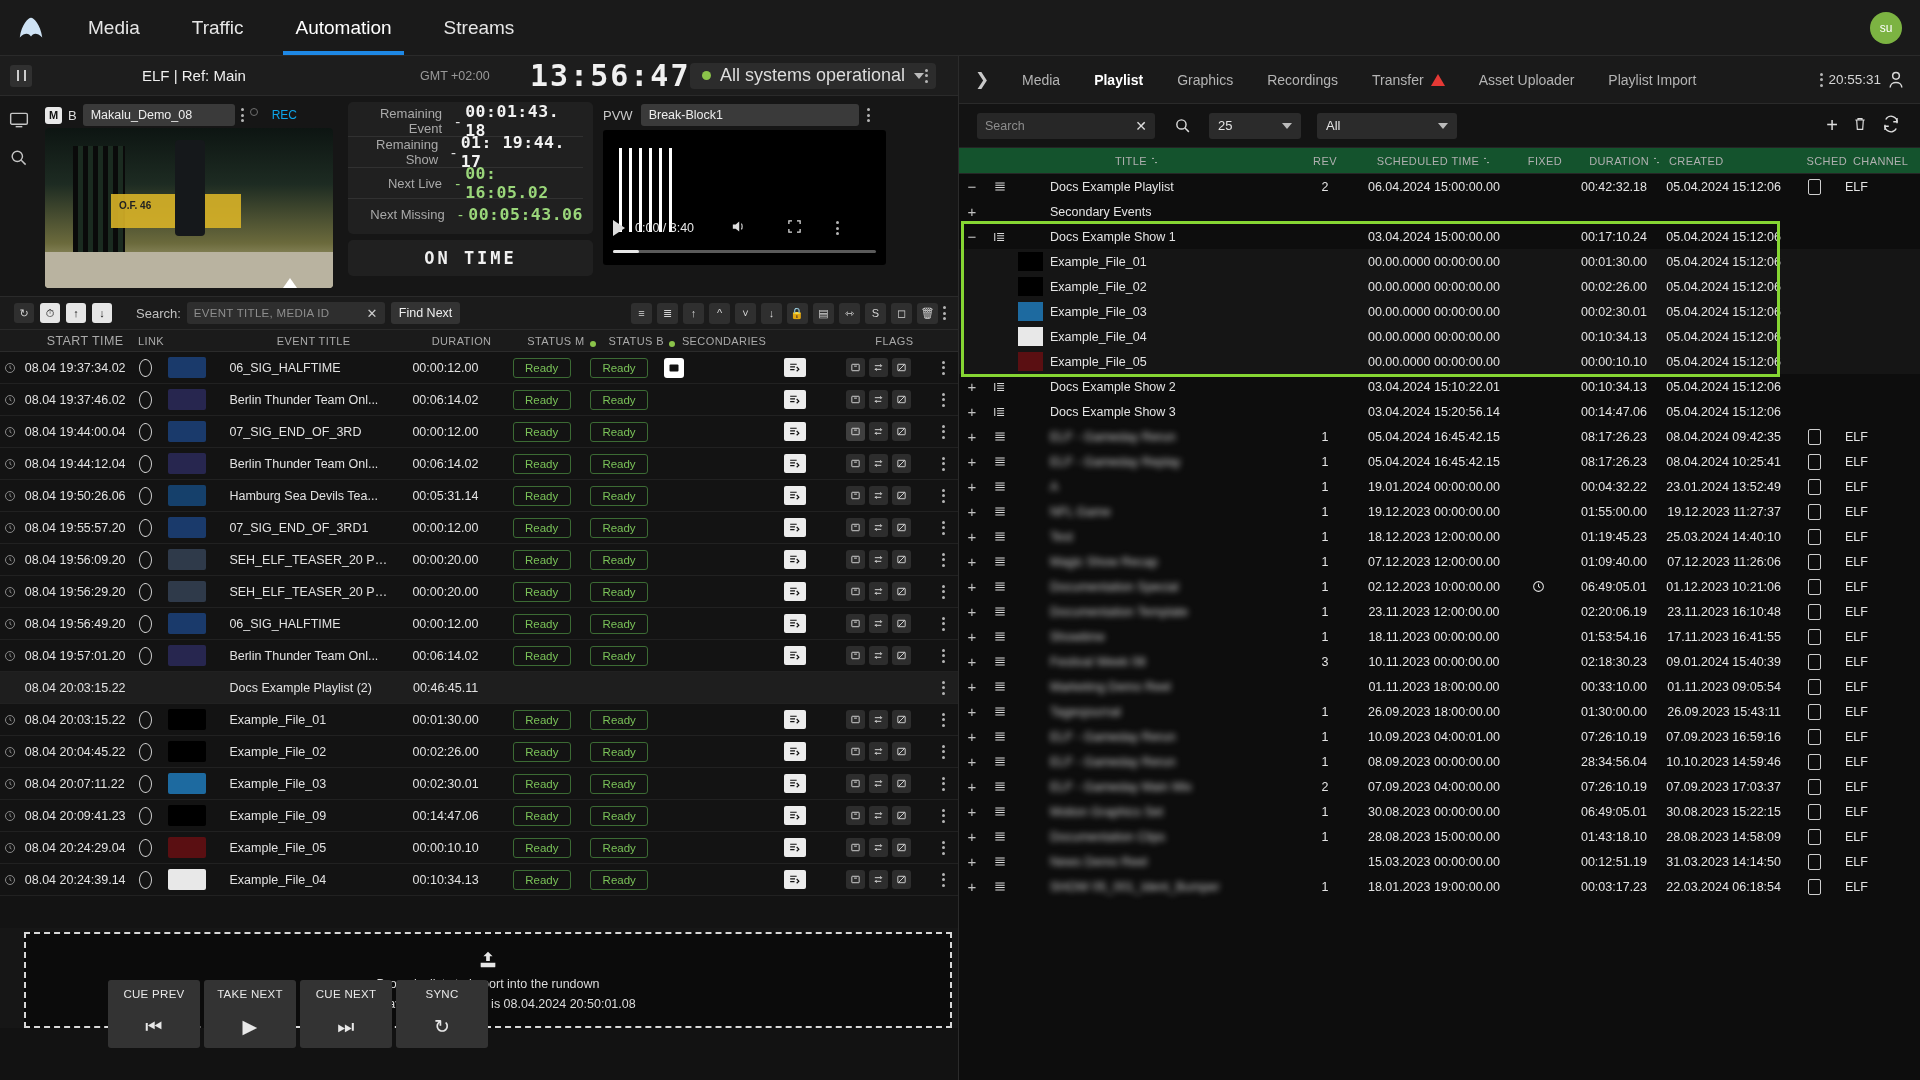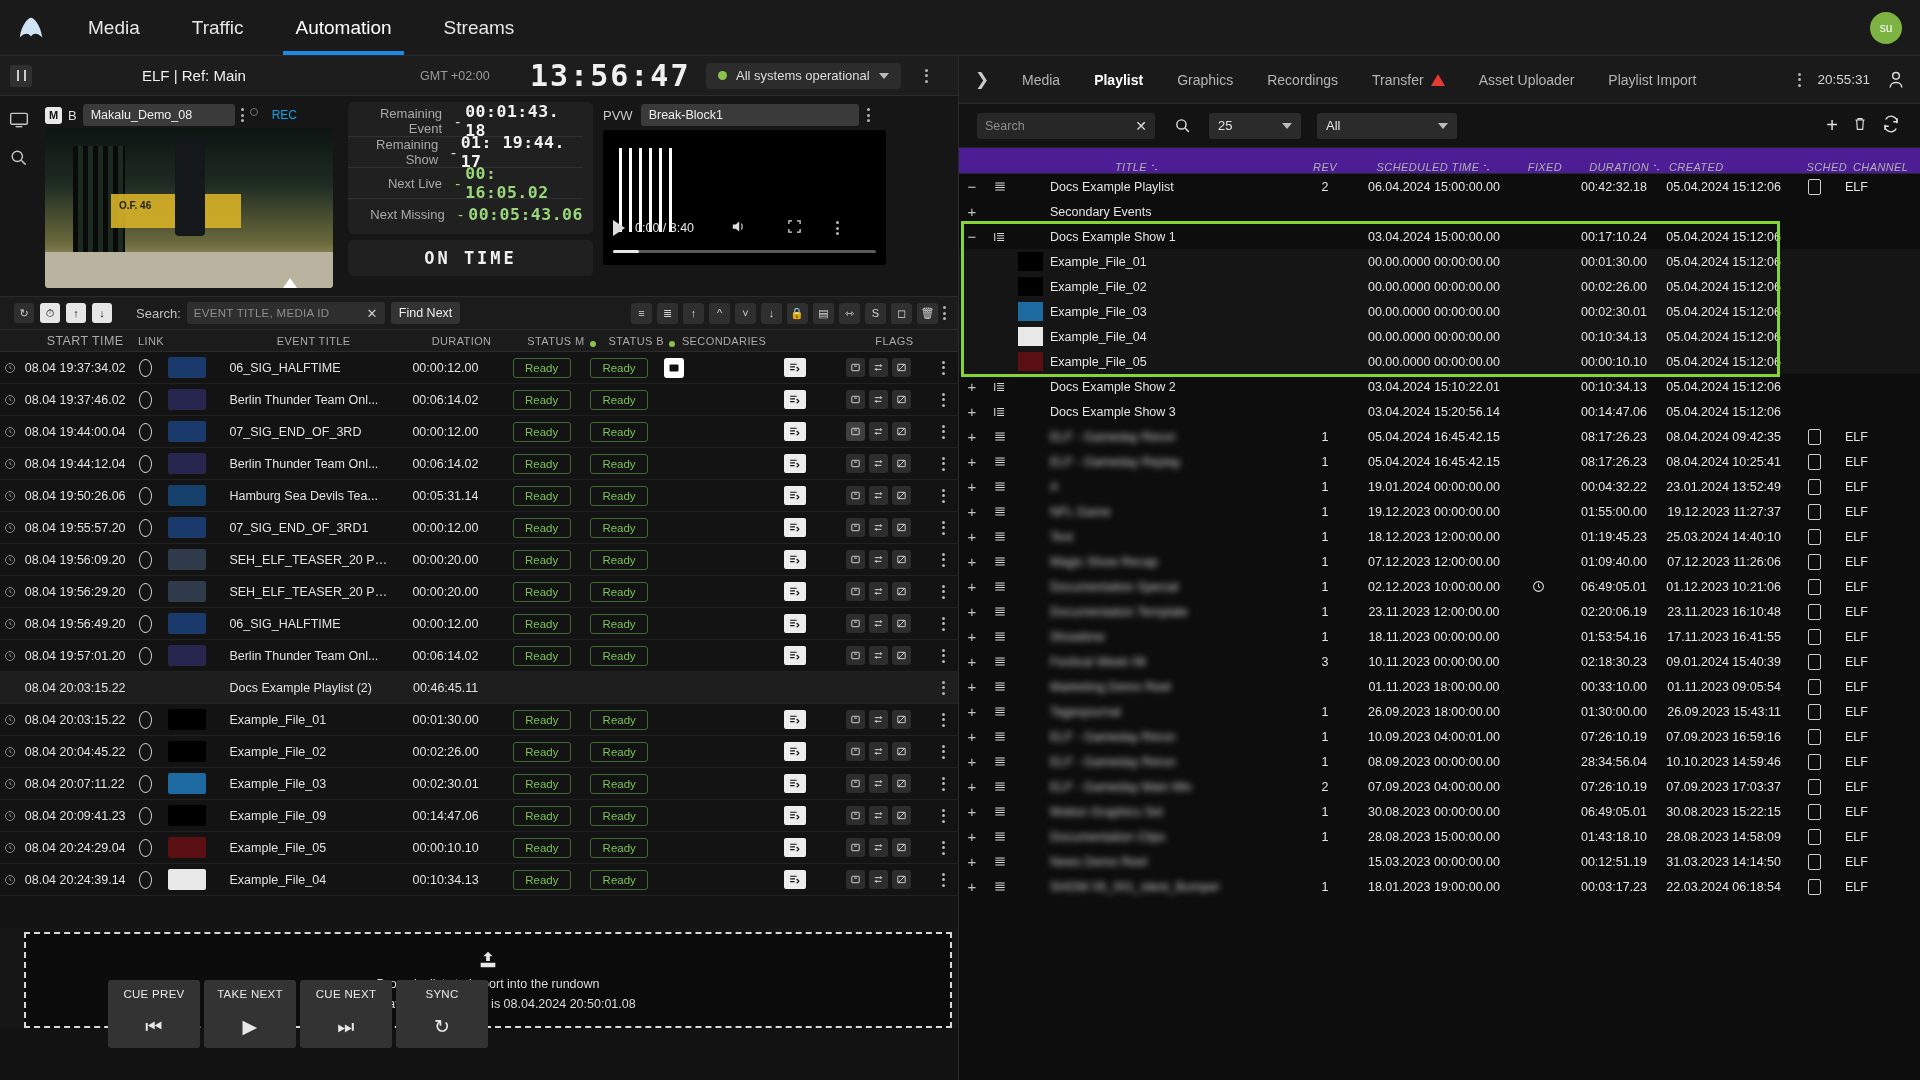--- a/index.html
+++ b/index.html
@@ -52,21 +52,21 @@
   }
   .chanbar .sq i { width:9px;height:11px;border-left:2px solid #ccc;border-right:2px solid #ccc; display:block;}
   .chantitle { margin-left: 110px; font-size: 15px; color:#efefef; }
   .gmt { position:absolute; left:420px; font-size:12.5px; color:#9a9a9a;}
   .bigclock {
     position:absolute; left:530px; font-family:"DejaVu Sans Mono", monospace;
     font-size:30px; letter-spacing:2px; color:#f0f0f0; font-weight:700;
   }
   .sysbox {
     position:absolute; left:690px; height:26px; background:#2c2c2c; border-radius:4px;
-    display:flex;align-items:center;gap:9px;padding:0 12px;font-size:13px;color:#ddd;margin-left:16px;
+    display:flex;align-items:center;gap:9px;padding:0 12px;font-size:18px;color:#ddd;
   }
   .dot-green { width:9px;height:9px;border-radius:50%;background:#8bc34a;}
   .caret { width:0;height:0;border-left:5px solid transparent;border-right:5px solid transparent;border-top:6px solid #bbb;}
   .kebab { display:flex;flex-direction:column;gap:2.5px;align-items:center;cursor:pointer;}
   .kebab span{width:3px;height:3px;border-radius:50%;background:#b5b5b5;display:block;}
   .chanbar .kebab { position:absolute; left:925px; }
 
   
   .monitorstrip { display:flex; background:#161616; height: 200px; padding:6px 0 0 0; }
   .ms-rail { width:40px; display:flex;flex-direction:column;align-items:center;gap:16px;padding-top:8px;}
@@ -164,34 +164,34 @@
   .dztext .l2{font-size:12.5px;color:#dcdcdc;margin-top:6px;}
   .upico{display:block;margin:0 auto;}
   .footer{height:52px;background:#121212;position:relative;}
 
   
   .rp-nav{height:48px;display:flex;align-items:center;background:#1a1a1a;border-bottom:1px solid #2a2a2a;position:relative;}
   .rp-arrow{width:46px;display:flex;align-items:center;justify-content:center;color:#c9c9c9;font-size:17px;cursor:pointer;}
   .rp-tab{padding:0 17px;font-size:14px;color:#b4b4b4;cursor:pointer;display:flex;align-items:center;gap:7px;}
   .rp-tab.active{color:#fff;font-weight:700;}
   .tri-red{width:0;height:0;border-left:7px solid transparent;border-right:7px solid transparent;border-bottom:12px solid #e53935;}
-  .rp-right{position:absolute;right:14px;display:flex;align-items:center;gap:16px;}
+  .rp-right{position:absolute;right:14px;display:flex;align-items:center;gap:5px;}
   .rp-time{font-size:13.5px;color:#d5d5d5;}
   .usericon{width:20px;height:22px;}
 
   .rp-toolbar{height:44px;display:flex;align-items:center;gap:16px;padding-left:18px;background:#131313;border-bottom:1px solid #242424;}
   .rsearch{width:178px;height:26px;background:#272727;border-radius:3px;display:flex;align-items:center;justify-content:space-between;padding:0 8px;}
   .rsearch span{font-size:12.5px;color:#8d8d8d;}
   .rsearch .x{color:#ddd;font-size:14px;cursor:pointer;}
   .mag{width:22px;height:22px;display:flex;align-items:center;justify-content:center;color:#ddd;cursor:pointer;}
   .rsel{height:26px;background:#2b2b2b;border-radius:3px;display:flex;align-items:center;justify-content:space-between;padding:0 9px;font-size:13px;color:#e4e4e4;cursor:pointer;}
   .rsel.a{width:92px;} .rsel.b{width:140px;}
   .rp-tools{margin-left:auto;display:flex;align-items:center;gap:14px;padding-right:20px;color:#ddd;}
 
-  .plhead{height:26px;display:flex;align-items:flex-end;font-size:11px;color:#b0b0b0;letter-spacing:.4px;background:#4c1d95;border-bottom:1px solid #262626;font-style:italic;}
+  .plhead{height:26px;display:flex;align-items:center;font-size:11px;color:#b0b0b0;letter-spacing:.4px;background:#14532d;border-bottom:1px solid #262626;}
   .plbody{flex:1;overflow:hidden;background:#0d0d0d;position:relative;}
   .plrow{height:25px;display:flex;align-items:center;font-size:12.5px;color:#e4e4e4;position:relative;}
   .plrow.alt{background:#151515;}
   .p-exp{width:26px;display:flex;justify-content:center;color:#c2c2c2;font-size:15px;}
   .p-ico{width:30px;display:flex;justify-content:center;}
   .p-thumb{width:30px;display:flex;justify-content:center;}
   .p-thumb .th{width:25px;height:19px;background:#000;}
   .p-title{width:258px;padding-left:5px;white-space:nowrap;overflow:hidden;}
   .p-rev{width:44px;text-align:center;}
   .p-sched{width:174px;text-align:center;}

